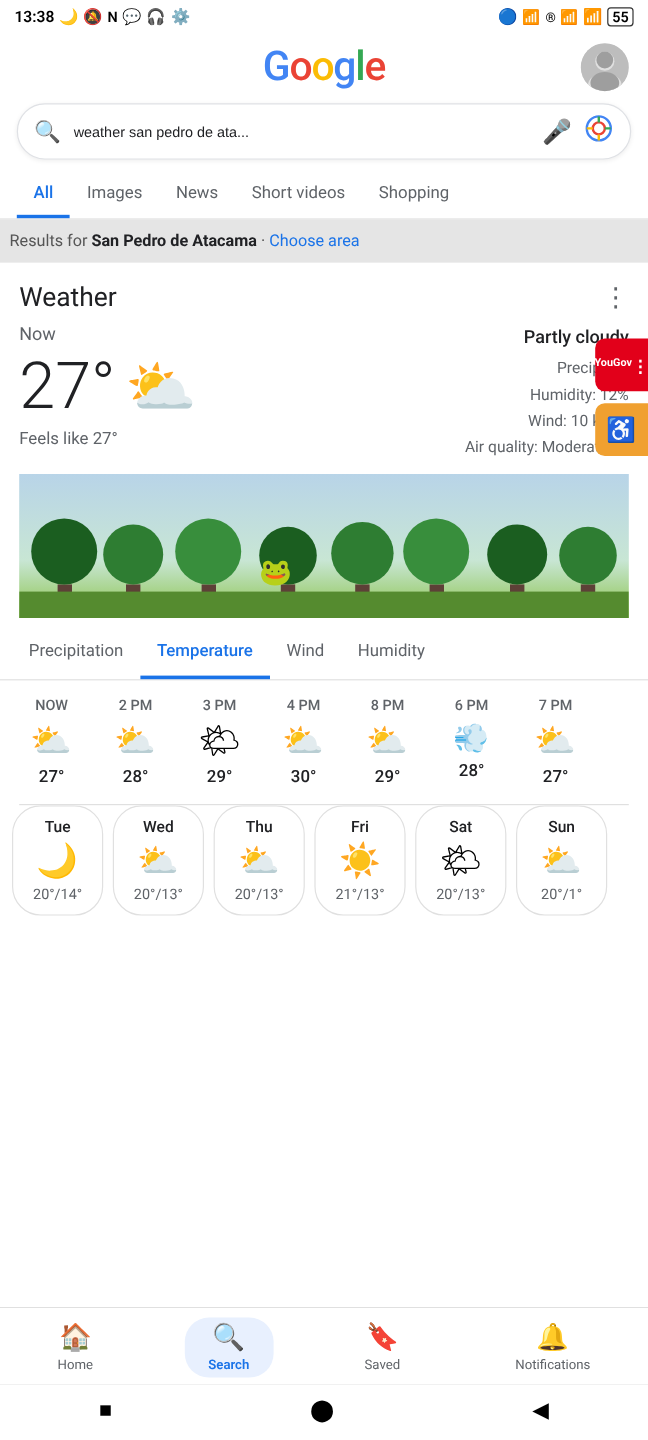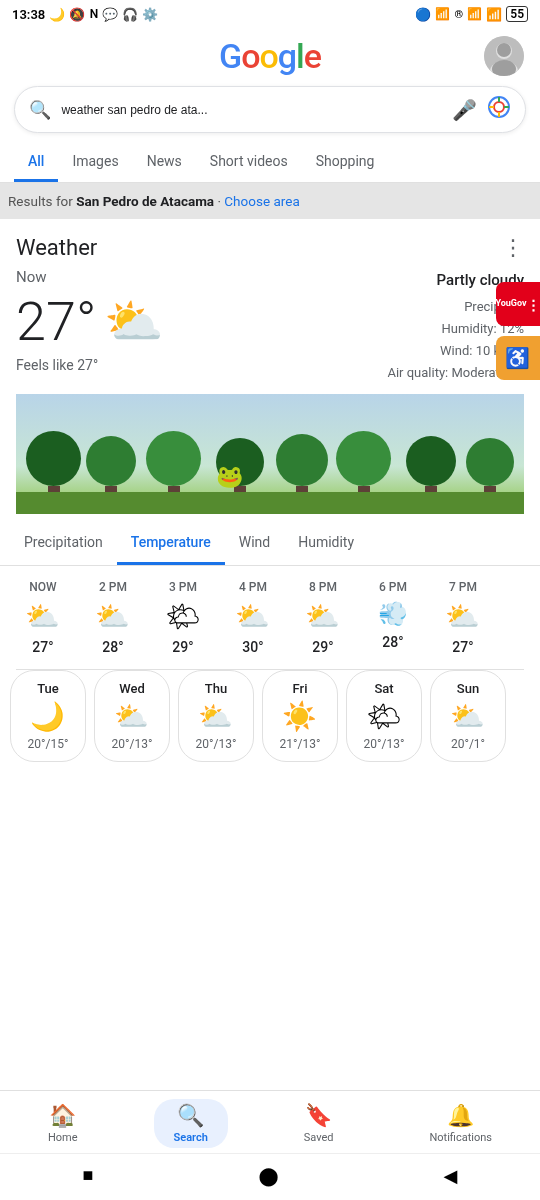--- a/index.html
+++ b/index.html
@@ -520,21 +520,21 @@
     <span class="hourly-temp">27°</span>
   </div>
 </div>
 
 <div style="height:1px;background:#e0e0e0;margin:0 16px;"></div>
 
 <div class="daily-row">
   <div class="daily-item">
     <span class="daily-day">Tue</span>
     <span class="daily-icon">🌙</span>
-    <span class="daily-temps">20°/15°</span>
+    <span class="daily-temps">20°/14°</span>
   </div>
   <div class="daily-item">
     <span class="daily-day">Wed</span>
     <span class="daily-icon">⛅</span>
     <span class="daily-temps">20°/13°</span>
   </div>
   <div class="daily-item">
     <span class="daily-day">Thu</span>
     <span class="daily-icon">⛅</span>
     <span class="daily-temps">20°/13°</span>

